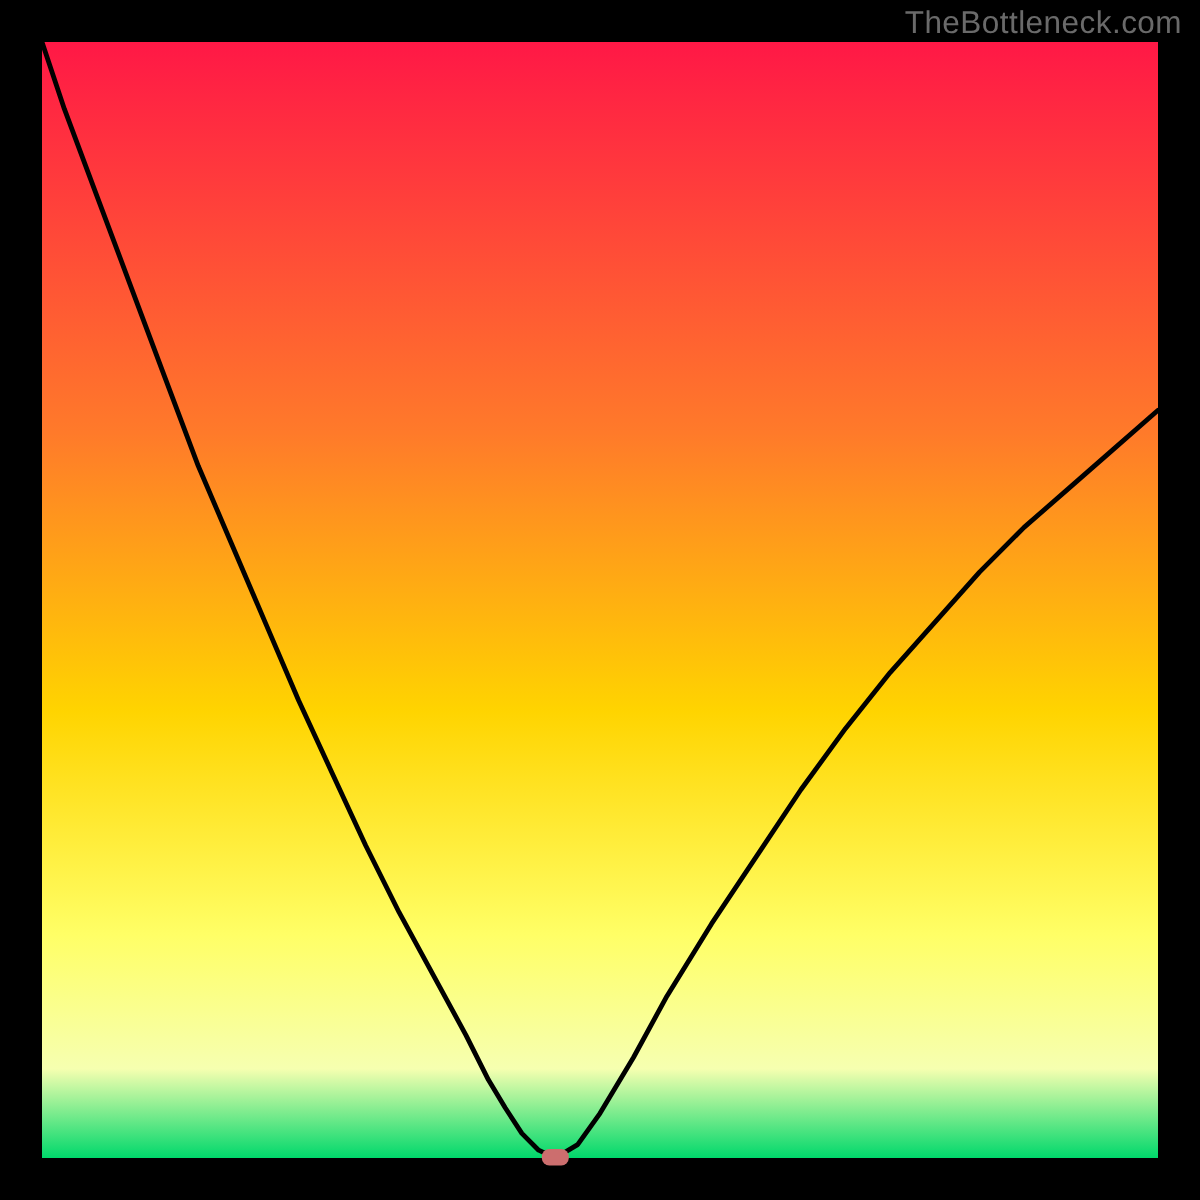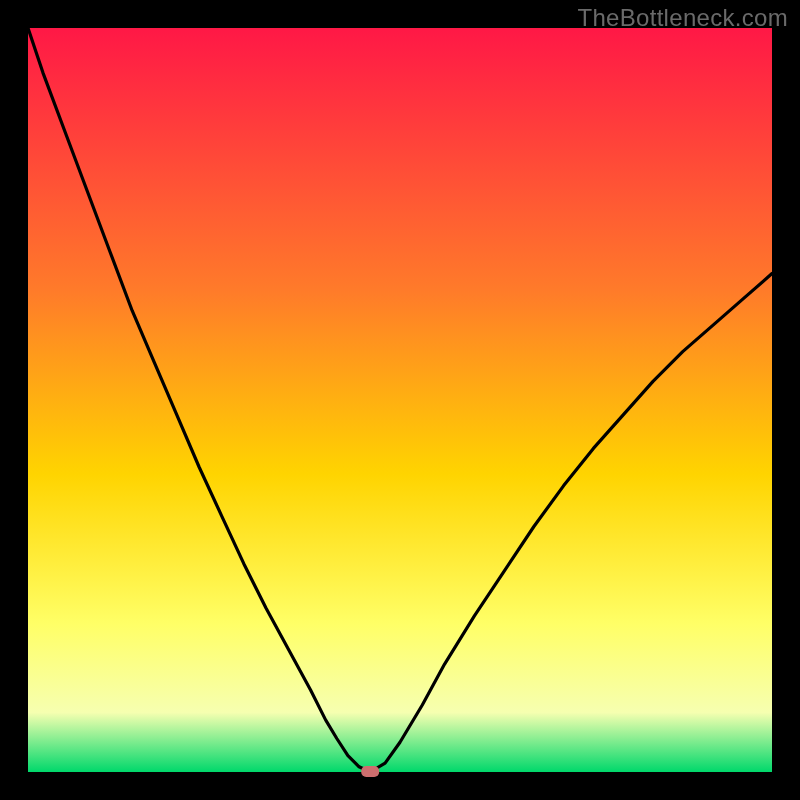--- a/index.html
+++ b/index.html
@@ -14,21 +14,21 @@
   .container {
     position: relative;
     width: 800px;
     height: 800px;
   }
   .watermark {
     position: absolute;
     top: 4px;
     right: 12px;
     color: #6a6a6a;
-    font-size: 24px;
+    font-size: 21px;
     font-weight: 500;
     letter-spacing: 0.3px;
     z-index: 5;
   }
   svg {
     display: block;
   }
 </style>
 </head>
 <body>

